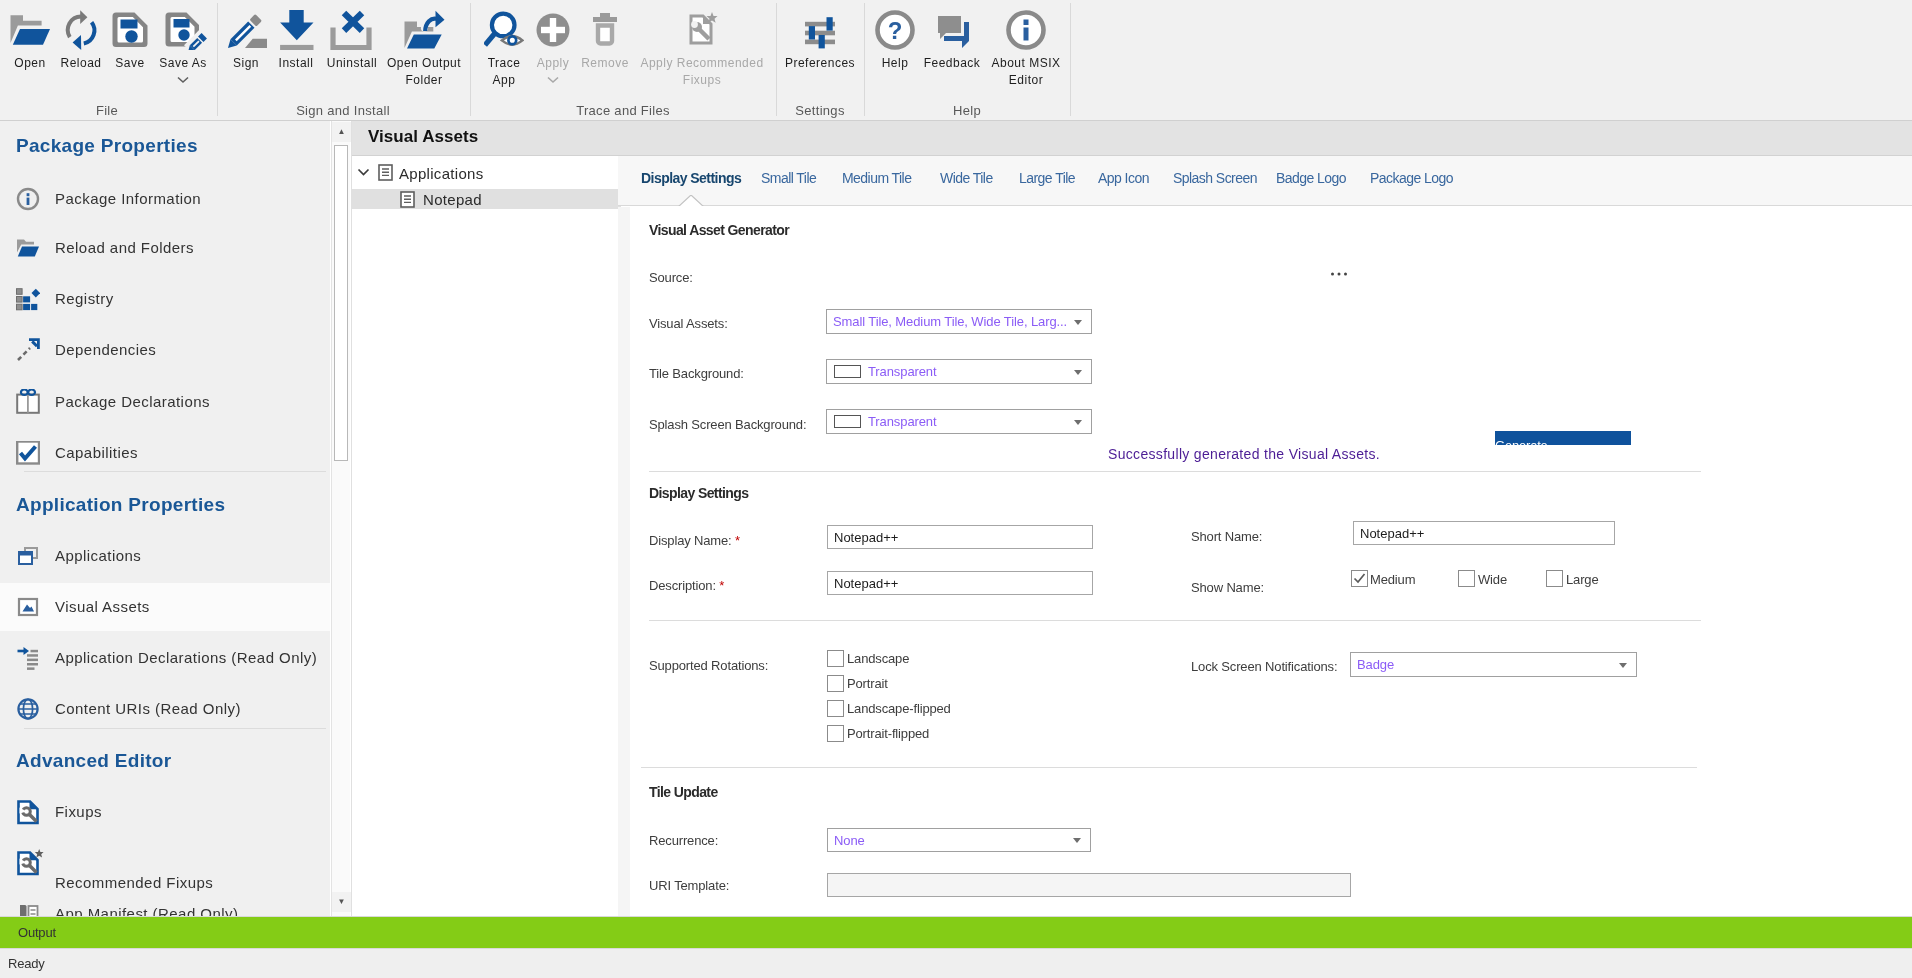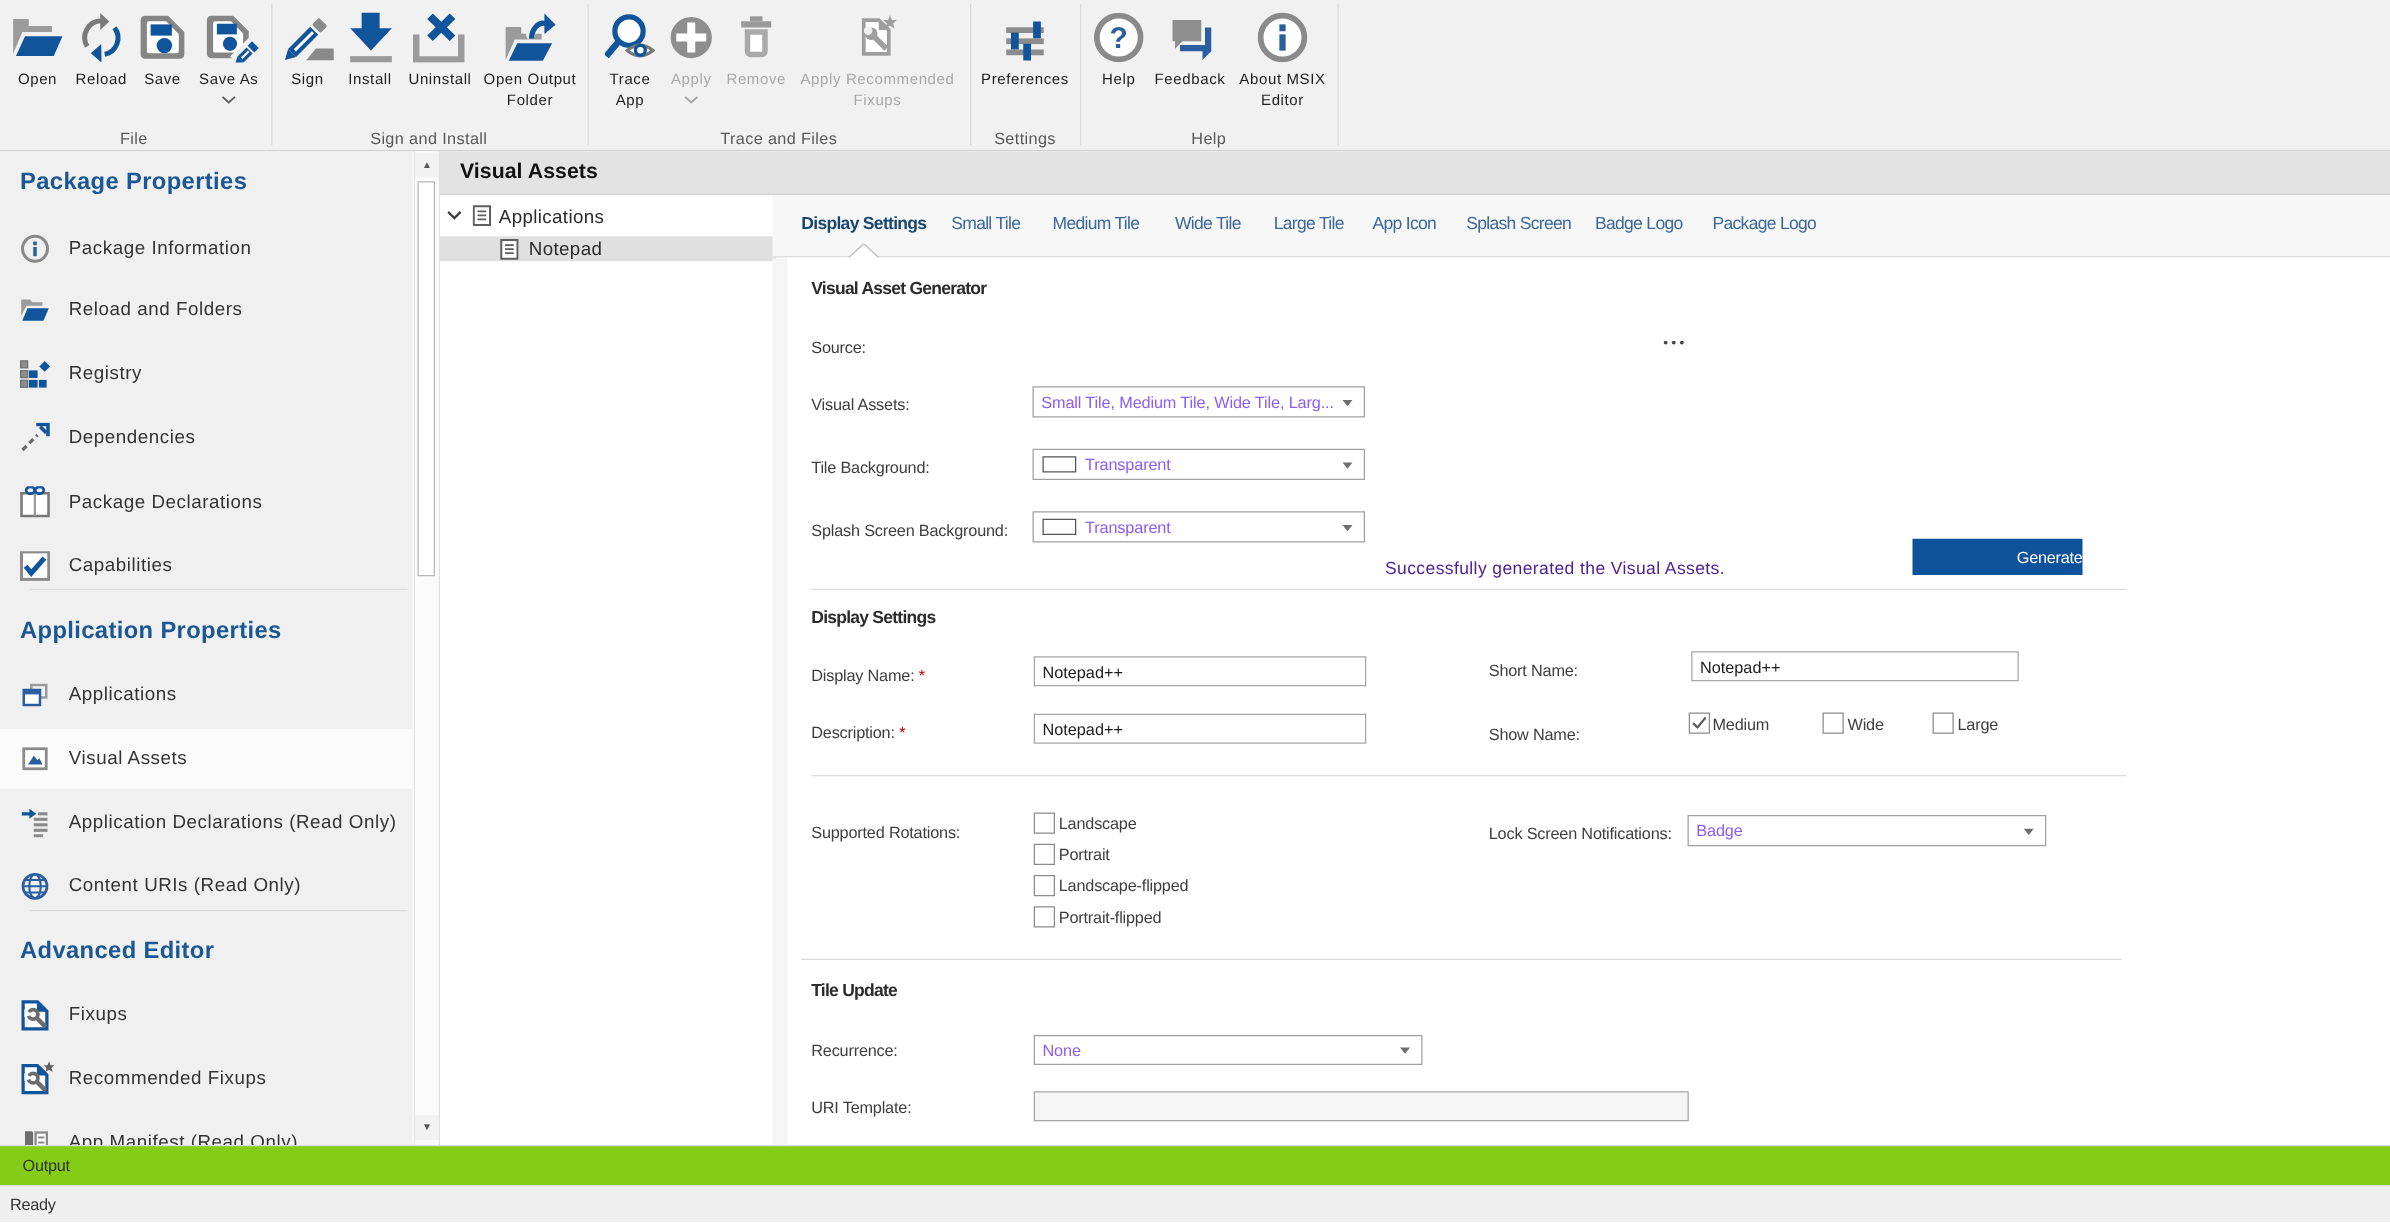--- a/index.html
+++ b/index.html
@@ -264,21 +264,21 @@
     </svg>
 <div class="sbitem" style="top:682px">Fixups</div>
 <svg class="sbicon" style="top:728px" width="28" height="27" viewBox="0 0 28 27">
       <path d="M2.5,3.5 H14 L21.5,11 V25 H2.5 Z" stroke="#10549c" stroke-width="2.6" fill="#fff"></path>
       <polygon points="13.5,3 21.8,11.3 13.5,11.3" fill="#10549c"></polygon>
       <circle cx="10.5" cy="13.5" r="3.8" fill="none" stroke="#6b6b6b" stroke-width="3"></circle>
       <polygon points="10.5,13.5 3.5,9.5 3.5,15.5" fill="#fff"></polygon>
       <path d="M13,16 L20.5,23.5" stroke="#6b6b6b" stroke-width="3.6"></path>
       <polygon points="23.2,0 24.4,3.1 27.6,3.1 25.2,5.3 26.1,8.5 23.2,6.7 20.3,8.5 21.2,5.3 18.8,3.1 22,3.1" fill="#5f5f5f"></polygon>
     </svg>
-<div class="sbitem" style="top:733px">Recommended Fixups</div>
+<div class="sbitem" style="top:753px">Recommended Fixups</div>
 <svg class="sbicon" style="top:781px" width="24" height="24" viewBox="0 0 24 24">
       <path d="M4,3 H9 a1.5,1.5 0 0 1 1.5,1.5 V21 H4 Z" fill="#6e6e6e"></path>
       <rect x="12.5" y="4" width="9" height="17" stroke="#8a8a8a" stroke-width="1.8" fill="#fff"></rect>
       <path d="M14.5,8 H19.5 M14.5,12 H19.5 M14.5,16 H19.5" stroke="#8a8a8a" stroke-width="1.6"></path>
     </svg>
 <div class="sbitem" style="top:784px">App Manifest (Read Only)</div>
 </div>
 <div id="sidescroll">
 <div class="scrollbtn" style="top:1px">▲</div>
 <div id="sthumb"></div>
@@ -339,21 +339,21 @@
         <span class="ctext" style="left:41px">Transparent</span>
         <span class="carrow"></span>
       </div>
 <div class="flabel" style="left:19px;top:211px">Splash Screen Background:</div>
 <div class="combo" style="left:196px;top:203px;width:266px;height:25px;">
         <span class="abs" style="left:7px;top:5px;width:27px;height:13px;border:1px solid #555;background:#fff;"></span>
         <span class="ctext" style="left:41px">Transparent</span>
         <span class="carrow"></span>
       </div>
 <div class="flabel" style="left:478px;top:240px;color:#4c1d95;font-size:14px;letter-spacing:0.32px;">Successfully generated the Visual Assets.</div>
-<div class="abs" style="left:865px;top:225px;width:136px;height:29px;background:#0f529c;color:#fff;font-size:13px;text-align:right;line-height:29px;letter-spacing:-0.2px;margin-left:35px;">Generate</div>
+<div class="abs" style="left:865px;top:225px;width:136px;height:14px;background:#0f529c;color:#fff;font-size:13px;text-align:left;line-height:29px;letter-spacing:-0.2px;">Generate</div>
 <div class="fsep" style="left:19px;top:265px;width:1052px;"></div>
 <div class="fhead" style="left:19px;top:279px">Display Settings</div>
 <div class="flabel" style="left:19px;top:327px">Display Name: <span class="red">*</span></div>
 <div class="tinput" style="left:197px;top:319px;width:266px;height:24px;">Notepad++</div>
 <div class="flabel" style="left:561px;top:323px">Short Name:</div>
 <div class="tinput" style="left:723px;top:315px;width:262px;height:24px;">Notepad++</div>
 <div class="flabel" style="left:19px;top:372px">Description: <span class="red">*</span></div>
 <div class="tinput" style="left:197px;top:365px;width:266px;height:24px;">Notepad++</div>
 <div class="flabel" style="left:561px;top:374px">Show Name:</div>
 <span class="cbox" style="left:721px;top:364px;">
@@ -377,21 +377,21 @@
 <span class="cbox" style="left:197px;top:519px;"></span>
 <div class="flabel" style="left:217px;top:520px">Portrait-flipped</div>
 <div class="flabel" style="left:561px;top:453px">Lock Screen Notifications:</div>
 <div class="combo" style="left:720px;top:446px;width:287px;height:25px;">
         <span class="ctext">Badge</span>
         <span class="carrow"></span>
       </div>
 <div class="fsep" style="left:11px;top:561px;width:1056px;"></div>
 <div class="fhead" style="left:19px;top:578px">Tile Update</div>
 <div class="flabel" style="left:19px;top:627px">Recurrence:</div>
-<div class="combo" style="left:197px;top:622px;width:311px;height:24px;">
+<div class="combo" style="left:197px;top:622px;width:264px;height:24px;">
         <span class="ctext">None</span>
         <span class="carrow" style="top:9px"></span>
       </div>
 <div class="flabel" style="left:19px;top:672px">URI Template:</div>
 <div class="tinput" style="left:197px;top:667px;width:524px;height:24px;background:#f5f5f5;"></div>
 </div>
 </div>
 <div id="outputbar">
     <span>Output</span>
   </div>

